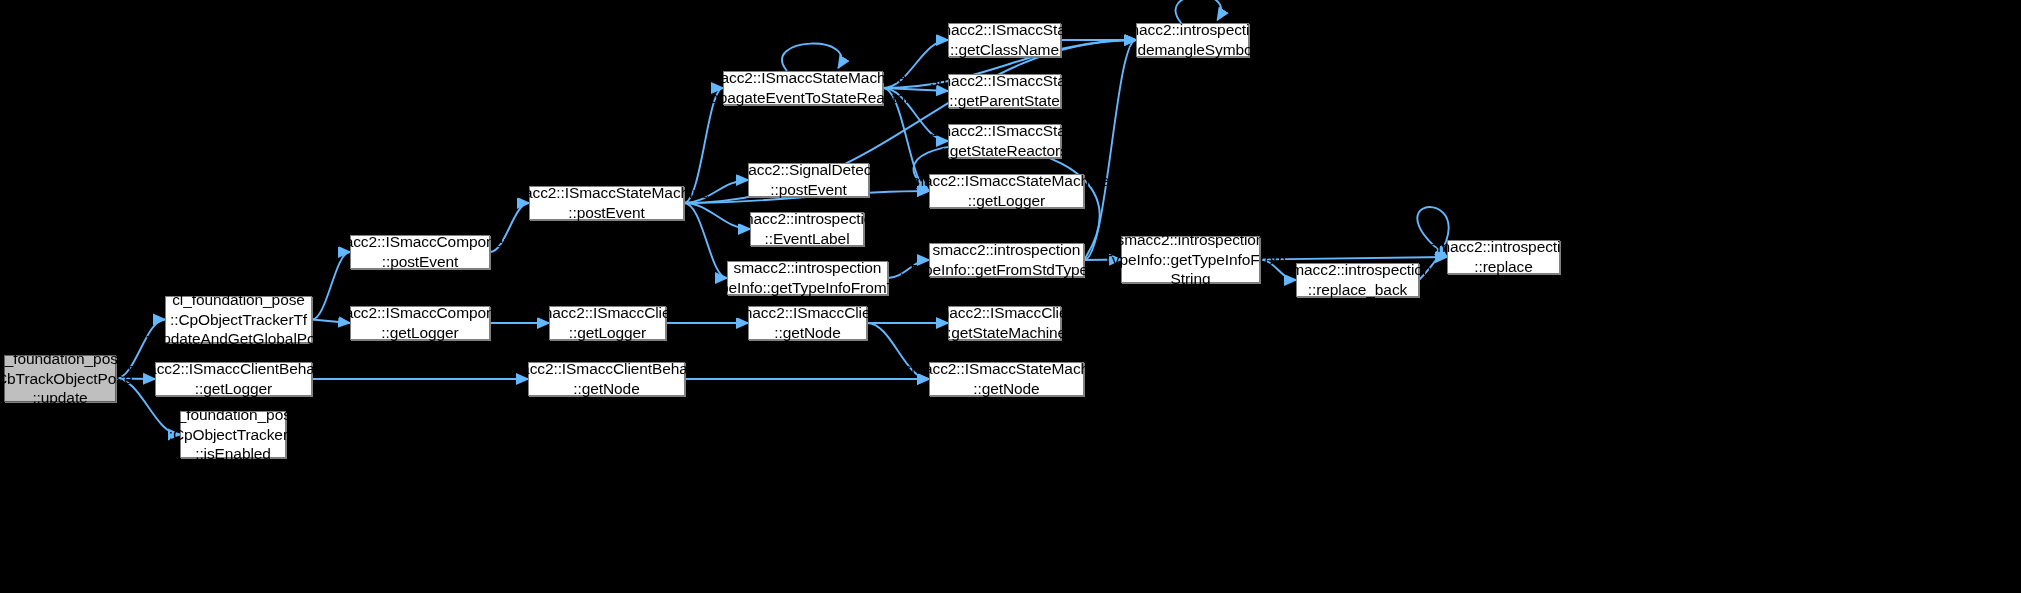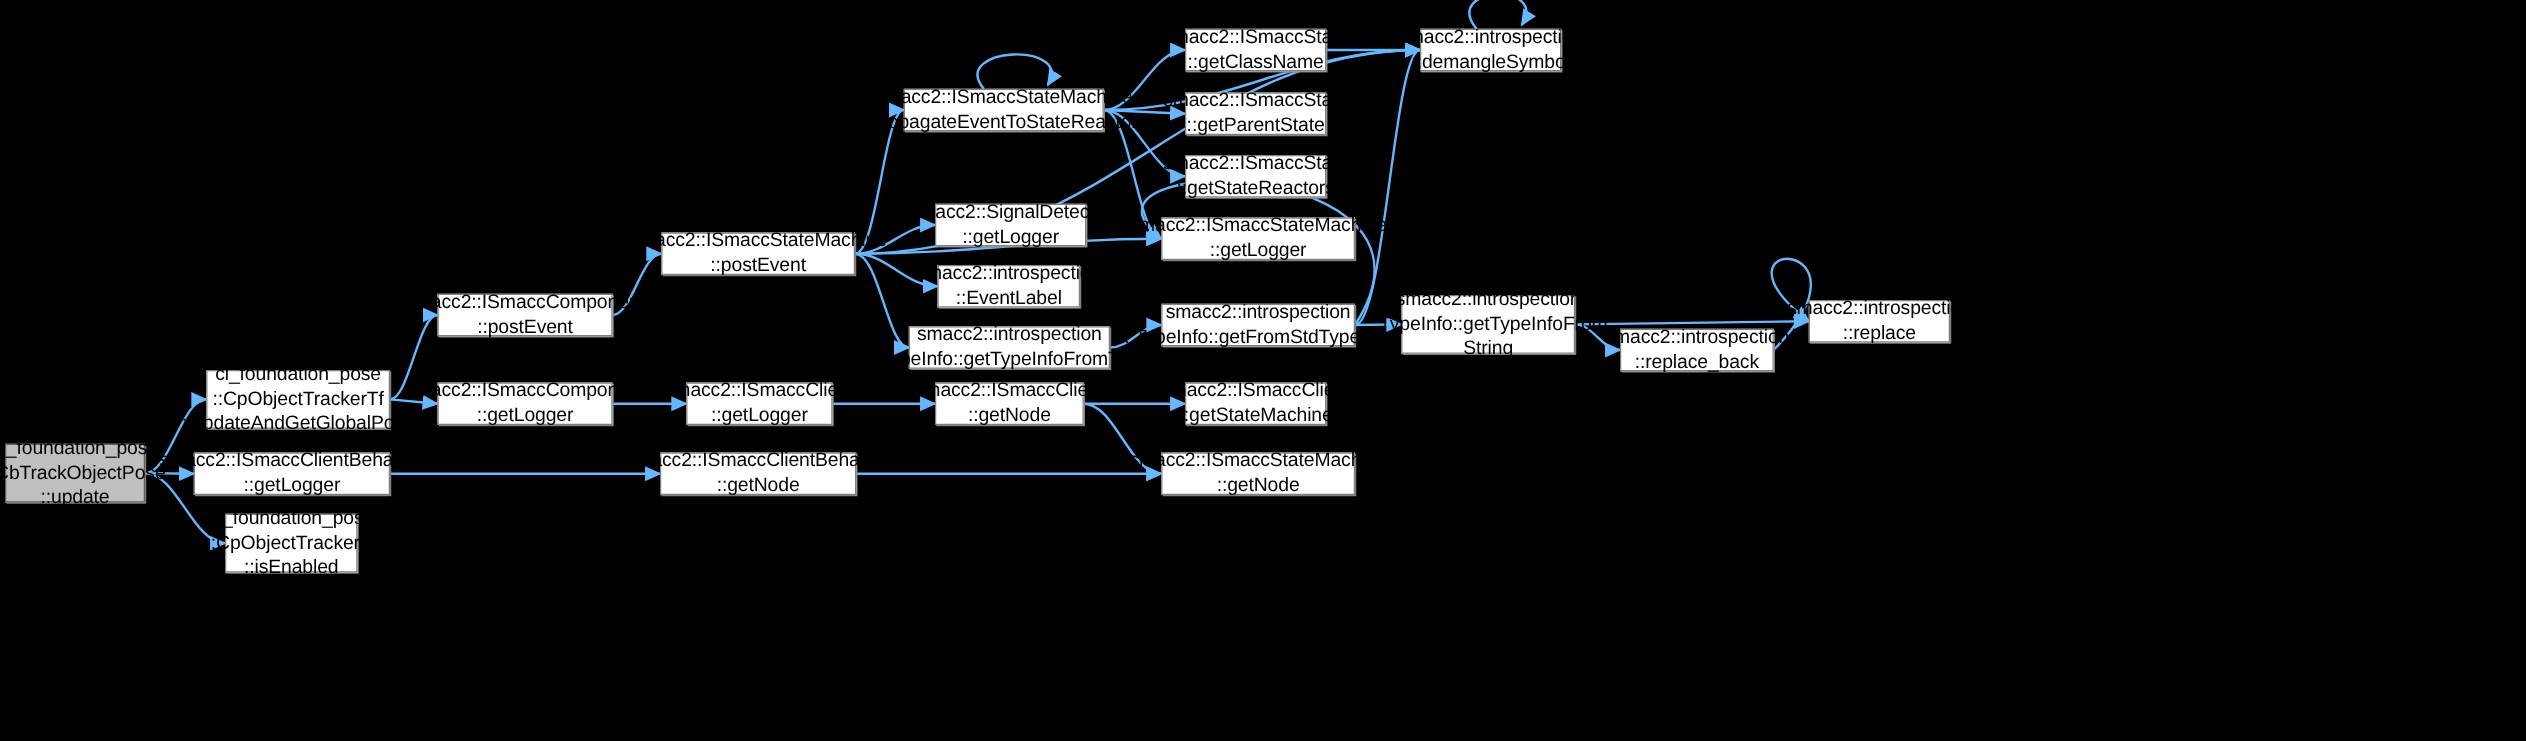--- a/index.html
+++ b/index.html
@@ -104,21 +104,21 @@
 ::postEvent</div>
     <div class="node" style="left: 350px; top: 306px; width: 140px; height: 34px;">smacc2::ISmaccComponent
 ::getLogger</div>
     <div class="node" style="left: 528px; top: 362px; width: 157px; height: 34px;">smacc2::ISmaccClientBehavior
 ::getNode</div>
     <div class="node" style="left: 529px; top: 186px; width: 155px; height: 34px;">smacc2::ISmaccStateMachine
 ::postEvent</div>
     <div class="node" style="left: 549px; top: 306px; width: 117px; height: 34px;">smacc2::ISmaccClient
 ::getLogger</div>
     <div class="node" style="left: 748px; top: 163px; width: 121px; height: 34px;">smacc2::SignalDetector
-::getLogger</div>
+::postEvent</div>
     <div class="node" style="left: 750px; top: 212px; width: 114px; height: 34px;">smacc2::introspection
 ::EventLabel</div>
     <div class="node" style="left: 727px; top: 261px; width: 161px; height: 34px;">smacc2::introspection
 ::TypeInfo::getTypeInfoFromType</div>
     <div class="node" style="left: 748px; top: 306px; width: 119px; height: 34px;">smacc2::ISmaccClient
 ::getNode</div>
     <div class="node" style="left: 723px; top: 71px; width: 160px; height: 34px;">smacc2::ISmaccStateMachine
 ::propagateEventToStateReactors</div>
     <div class="node" style="left: 948px; top: 23px; width: 113px; height: 34px;">smacc2::ISmaccState
 ::getClassName</div>

